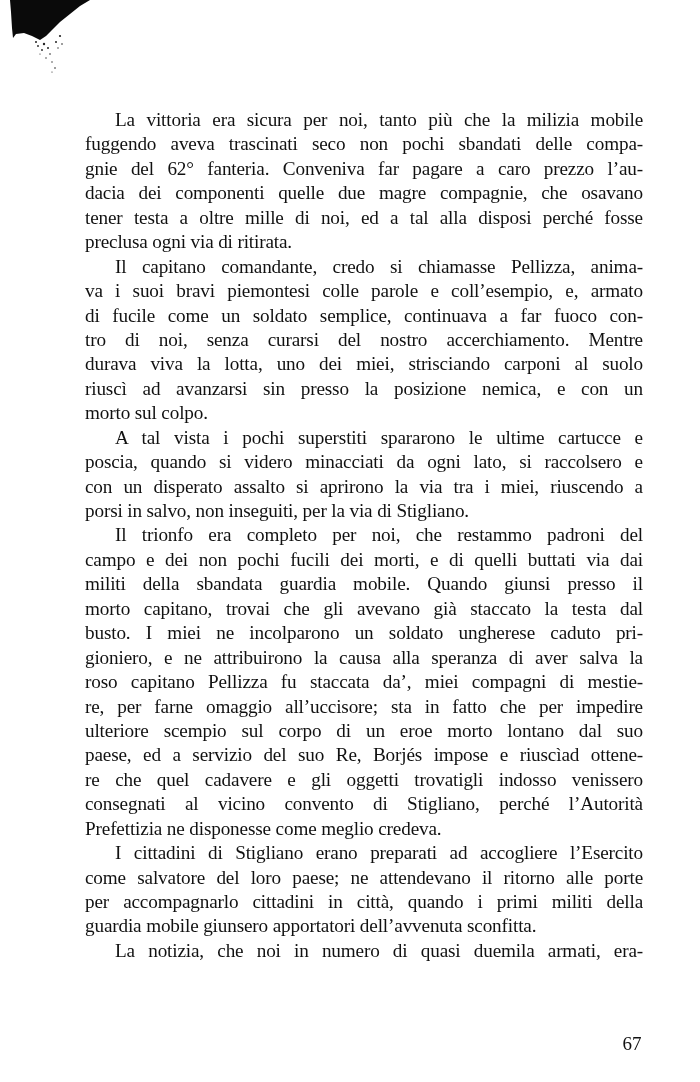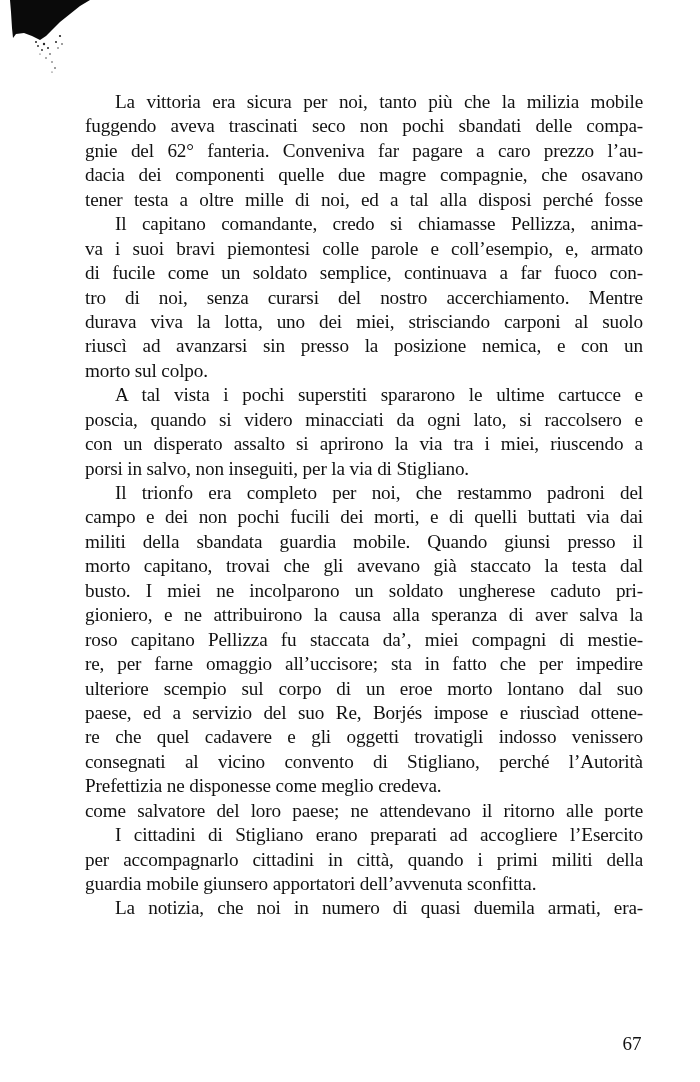--- a/index.html
+++ b/index.html
@@ -18,21 +18,21 @@
     .corner-blot {
       position: absolute;
       left: 0;
       top: 0;
       width: 90px;
       height: 80px;
     }
     .text-block {
       position: absolute;
       left: 85px;
-      top: 90px;
+      top: 108px;
       width: 558px;
     }
     .line {
       display: block;
       height: 24.45px;
       line-height: 24.45px;
       font-size: 19.2px;
       white-space: nowrap;
       text-align: justify;
       text-align-last: justify;
@@ -78,20 +78,21 @@
   </g>
 </svg>
 
 <div class="text-block" id="text-block">
     <div>
       <span class="line indent">La vittoria era sicura per noi, tanto più che la milizia mobile</span>
       <span class="line">fuggendo aveva trascinati seco non pochi sbandati delle compa-</span>
       <span class="line">gnie del 62° fanteria. Conveniva far pagare a caro prezzo l’au-</span>
       <span class="line">dacia dei componenti quelle due magre compagnie, che osavano</span>
       <span class="line">tener testa a oltre mille di noi, ed a tal alla disposi perché fosse</span>
+      <span class="line last">preclusa ogni via di ritirata.</span>
     </div>
     <div>
       <span class="line indent">Il capitano comandante, credo si chiamasse Pellizza, anima-</span>
       <span class="line">va i suoi bravi piemontesi colle parole e coll’esempio, e, armato</span>
       <span class="line">di fucile come un soldato semplice, continuava a far fuoco con-</span>
       <span class="line">tro di noi, senza curarsi del nostro accerchiamento. Mentre</span>
       <span class="line">durava viva la lotta, uno dei miei, strisciando carponi al suolo</span>
       <span class="line">riuscì ad avanzarsi sin presso la posizione nemica, e con un</span>
       <span class="line last">morto sul colpo.</span>
     </div>
@@ -110,22 +111,22 @@
       <span class="line">gioniero, e ne attribuirono la causa alla speranza di aver salva la</span>
       <span class="line">roso capitano Pellizza fu staccata da’, miei compagni di mestie-</span>
       <span class="line">re, per farne omaggio all’uccisore; sta in fatto che per impedire</span>
       <span class="line">ulteriore scempio sul corpo di un eroe morto lontano dal suo</span>
       <span class="line">paese, ed a servizio del suo Re, Borjés impose e riuscìad ottene-</span>
       <span class="line">re che quel cadavere e gli oggetti trovatigli indosso venissero</span>
       <span class="line">consegnati al vicino convento di Stigliano, perché l’Autorità</span>
       <span class="line last">Prefettizia ne disponesse come meglio credeva.</span>
     </div>
     <div>
+      <span class="line indent">I cittadini di Stigliano erano preparati ad accogliere l’Esercito</span>
       <span class="line">come salvatore del loro paese; ne attendevano il ritorno alle porte</span>
-      <span class="line indent">I cittadini di Stigliano erano preparati ad accogliere l’Esercito</span>
       <span class="line">per accompagnarlo cittadini in città, quando i primi militi della</span>
       <span class="line last">guardia mobile giunsero apportatori dell’avvenuta sconfitta.</span>
     </div>
     <div>
       <span class="line indent">La notizia, che noi in numero di quasi duemila armati, era-</span>
     </div>
   </div>
 
 <div class="page-number">67</div>
 

